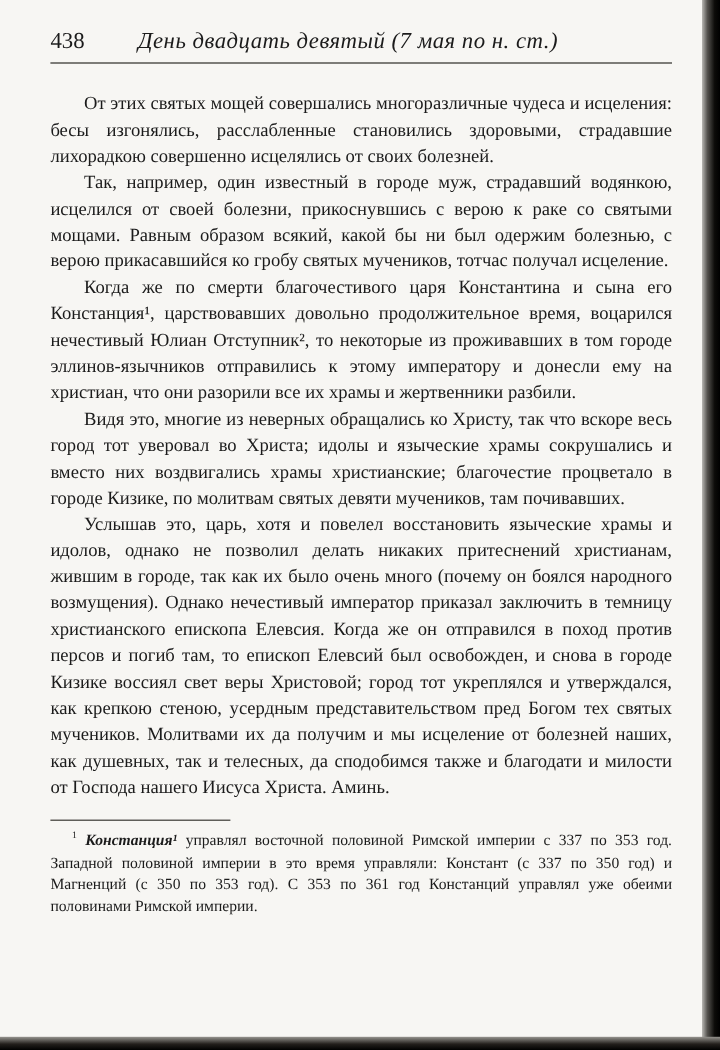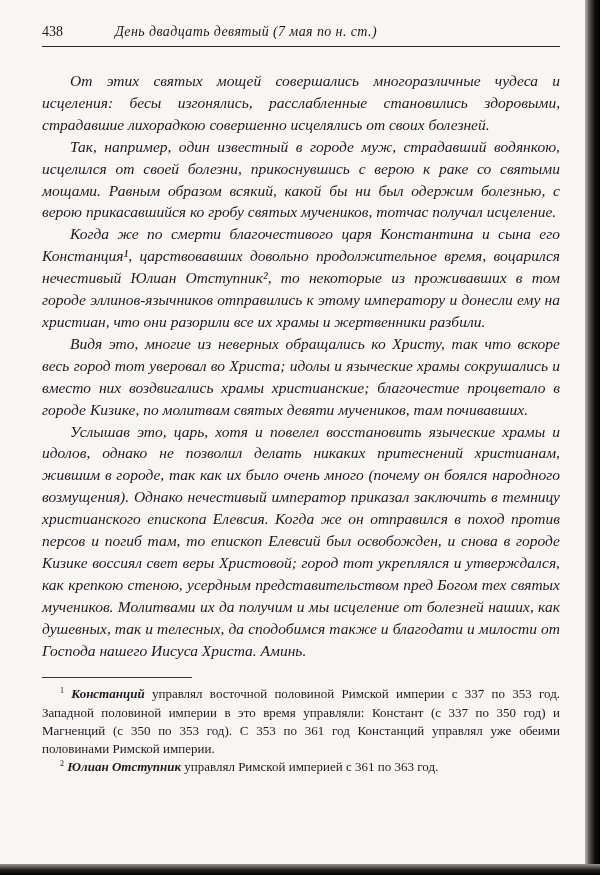--- a/index.html
+++ b/index.html
@@ -28,42 +28,41 @@
   }
   .content {
     position: absolute;
     left: 42px;
     top: 24px;
     width: 518px;
   }
   header.running-head {
     display: flex;
     align-items: flex-end;
-    font-size: 14px;
+    font-size: 19px;
   }
   .page-number {
     width: 73px;
     flex: 0 0 auto;
     font-style: normal;
   }
   .header-title {
     font-style: italic;
     letter-spacing: 0.4px;
   }
   .header-rule {
     border: none;
     border-top: 1.3px solid #2e2c29;
     margin: 6px 0 0 0;
   }
   main.body-text {
     margin-top: 23px;
     font-size: 15.5px;
     line-height: 21.9px;
     text-align: justify;
-    font-style: italic;
   }
   main.body-text p {
     margin: 0;
     text-indent: 28px;
   }
   main.body-text sup, .footnotes sup {
     font-size: 0.62em;
     line-height: 0;
   }
   .footnote-rule {
@@ -103,26 +102,21 @@
     <p>Когда же по смерти благочестивого царя Константина и сына его Констанция¹, царствовавших довольно продолжительное время, воцарился нечестивый Юлиан Отступник², то некоторые из проживавших в том городе эллинов-язычников отправились к этому императору и донесли ему на христиан, что они разорили все их храмы и жертвенники разбили.</p>
     <p>Видя это, многие из неверных обращались ко Христу, так что вскоре весь город тот уверовал во Христа; идолы и языческие храмы сокрушались и вместо них воздвигались храмы христианские; благочестие процветало в городе Кизике, по молитвам святых девяти мучеников, там почивавших.</p>
     <p>Услышав это, царь, хотя и повелел восстановить языческие храмы и идолов, однако не позволил делать никаких притеснений христианам, жившим в городе, так как их было очень много (почему он боялся народного возмущения). Однако нечестивый император приказал заключить в темницу христианского епископа Елевсия. Когда же он отправился в поход против персов и погиб там, то епископ Елевсий был освобожден, и снова в городе Кизике воссиял свет веры Христовой; город тот укреплялся и утверждался, как крепкою стеною, усердным представительством пред Богом тех святых мучеников. Молитвами их да получим и мы исцеление от болезней наших, как душевных, так и телесных, да сподобимся также и благодати и милости от Господа нашего Иисуса Христа. Аминь.</p>
   </main>
 
   <hr class="footnote-rule">
 
   <div class="footnotes">
     <p>
       <sup>1</sup>
-      <span class="fn-term">Констанций</span>
+      <span class="fn-term">Констанция¹</span>
       <span>управлял восточной половиной Римской империи с 337 по 353 год. Западной половиной империи в это время управляли: Констант (с 337 по 350 год) и Магненций (с 350 по 353 год). С 353 по 361 год Констанций управлял уже обеими половинами Римской империи.</span>
-    </p>
-    <p>
-      <sup>2</sup>
-      <span class="fn-term">Юлиан Отступник</span>
-      <span>управлял Римской империей с 361 по 363 год.</span>
     </p>
   </div>
 
 </div>
 
 <div class="scan-edge-right"></div>
 <div class="scan-edge-bottom"></div>
 
 </body></html>

